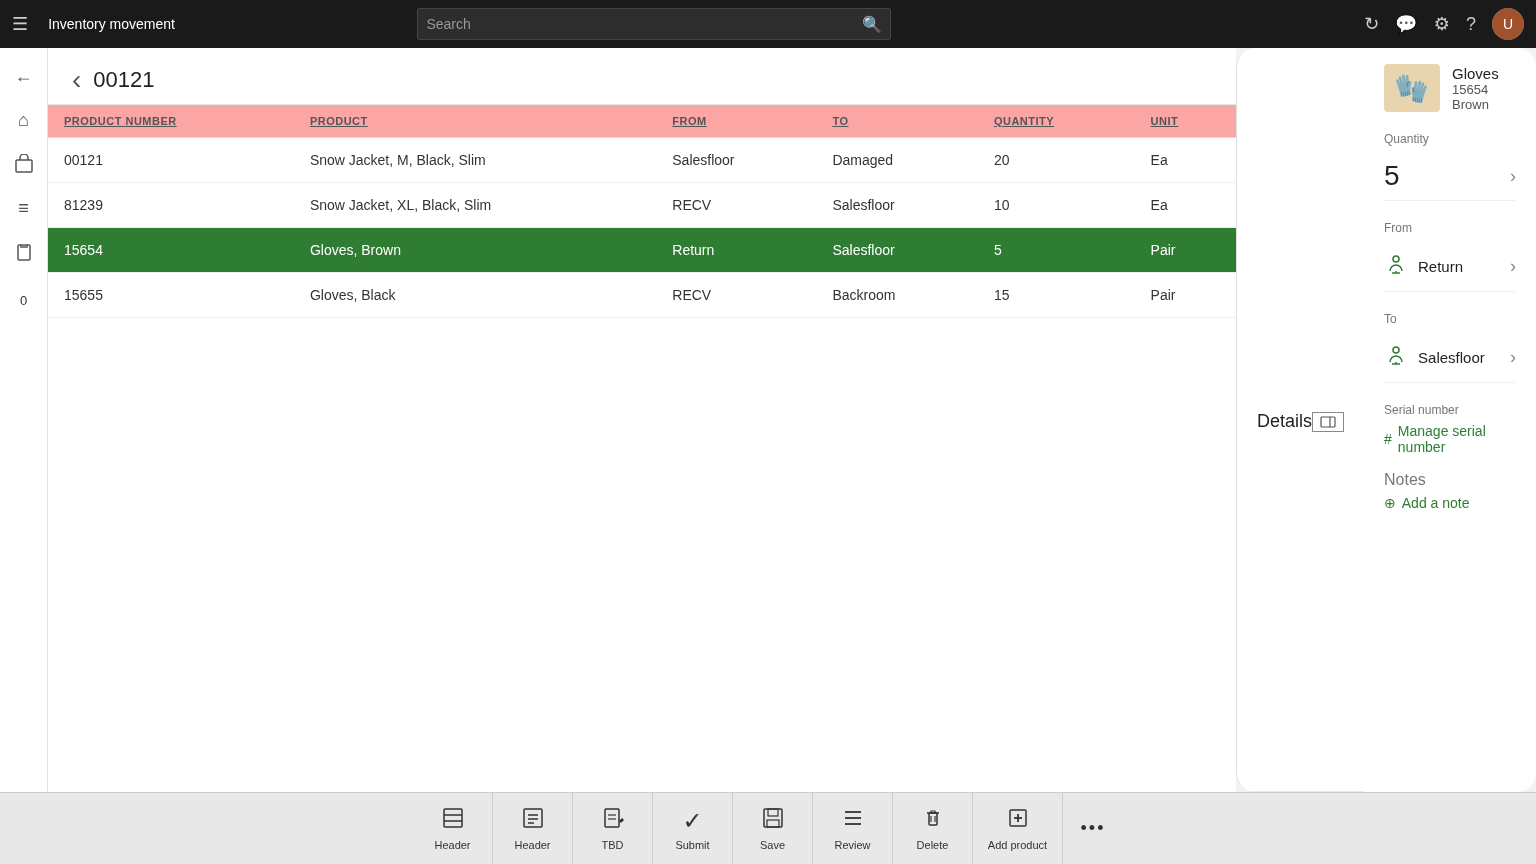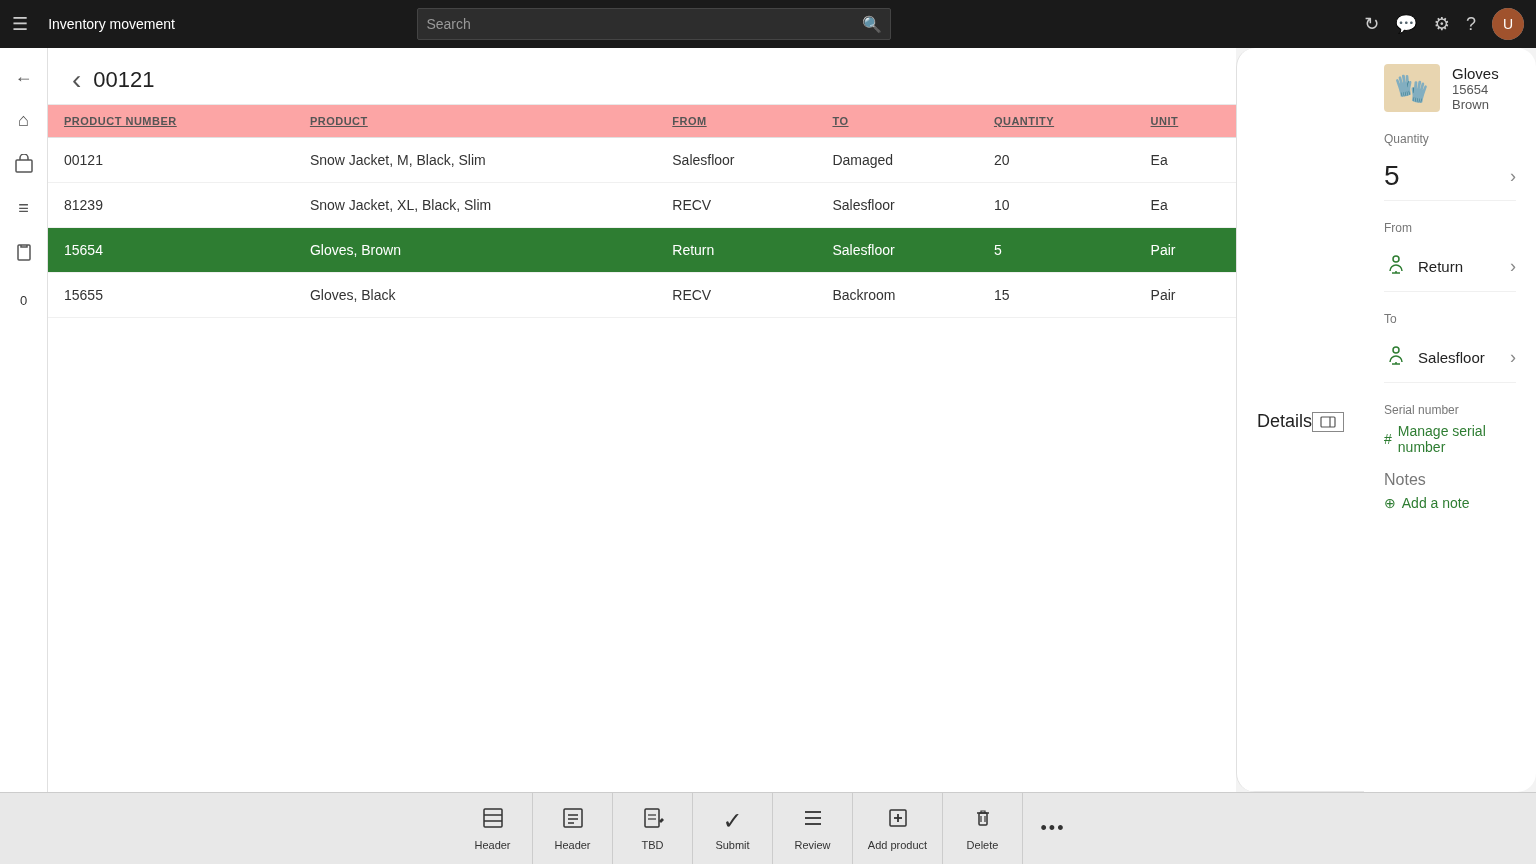--- a/index.html
+++ b/index.html
@@ -503,45 +503,55 @@
     </span>
     <span class="toolbar-item-label">TBD</span>
   </div>
   <div class="toolbar-item">
     <span class="toolbar-item-icon" style="font-size:24px; color:#333;">✓</span>
     <span class="toolbar-item-label">Submit</span>
   </div>
   <div class="toolbar-item">
     <span class="toolbar-item-icon">
       <svg width="22" height="22" viewBox="0 0 22 22" fill="none">
+        <rect x="2" y="2" width="18" height="18" rx="1" stroke="#333" stroke-width="1.5" fill="none"></rect>
+        <rect x="6" y="2" width="10" height="7" rx="0" stroke="#333" stroke-width="1.2" fill="none"></rect>
+        <rect x="5" y="13" width="12" height="7" rx="0" stroke="#333" stroke-width="1.2" fill="none"></rect>
+      </svg>
+    </span>
+    <span class="toolbar-item-label">Save</span>
+  </div>
+  <div class="toolbar-item">
+    <span class="toolbar-item-icon">
+      <svg width="22" height="22" viewBox="0 0 22 22" fill="none">
         <line x1="3" y1="5" x2="19" y2="5" stroke="#333" stroke-width="1.8"></line>
         <line x1="3" y1="11" x2="19" y2="11" stroke="#333" stroke-width="1.8"></line>
         <line x1="3" y1="17" x2="19" y2="17" stroke="#333" stroke-width="1.8"></line>
       </svg>
     </span>
     <span class="toolbar-item-label">Review</span>
-  </div>
-  <div class="toolbar-item" style="width:90px;">
-    <span class="toolbar-item-icon">
-      <svg width="22" height="22" viewBox="0 0 22 22" fill="none">
-        <rect x="3" y="3" width="16" height="16" rx="1" stroke="#333" stroke-width="1.5" fill="none"></rect>
-        <line x1="11" y1="7" x2="11" y2="15" stroke="#333" stroke-width="1.8"></line>
-        <line x1="7" y1="11" x2="15" y2="11" stroke="#333" stroke-width="1.8"></line>
-      </svg>
-    </span>
-    <span class="toolbar-item-label">Add product</span>
   </div>
   <div class="toolbar-item">
     <span class="toolbar-item-icon">
       <svg width="22" height="22" viewBox="0 0 22 22" fill="none">
         <polyline points="5,6 17,6" stroke="#333" stroke-width="1.5"></polyline>
         <rect x="7" y="6" width="8" height="12" rx="1" stroke="#333" stroke-width="1.5" fill="none"></rect>
         <line x1="9" y1="9" x2="9" y2="15" stroke="#333" stroke-width="1.2"></line>
         <line x1="13" y1="9" x2="13" y2="15" stroke="#333" stroke-width="1.2"></line>
         <path d="M9 6V4h4v2" stroke="#333" stroke-width="1.2" fill="none"></path>
       </svg>
     </span>
     <span class="toolbar-item-label">Delete</span>
   </div>
+  <div class="toolbar-item" style="width:90px;">
+    <span class="toolbar-item-icon">
+      <svg width="22" height="22" viewBox="0 0 22 22" fill="none">
+        <rect x="3" y="3" width="16" height="16" rx="1" stroke="#333" stroke-width="1.5" fill="none"></rect>
+        <line x1="11" y1="7" x2="11" y2="15" stroke="#333" stroke-width="1.8"></line>
+        <line x1="7" y1="11" x2="15" y2="11" stroke="#333" stroke-width="1.8"></line>
+      </svg>
+    </span>
+    <span class="toolbar-item-label">Add product</span>
+  </div>
   <div class="toolbar-more">
     <span class="toolbar-more-icon">•••</span>
   </div>
 </div>
 
 </body></html>

